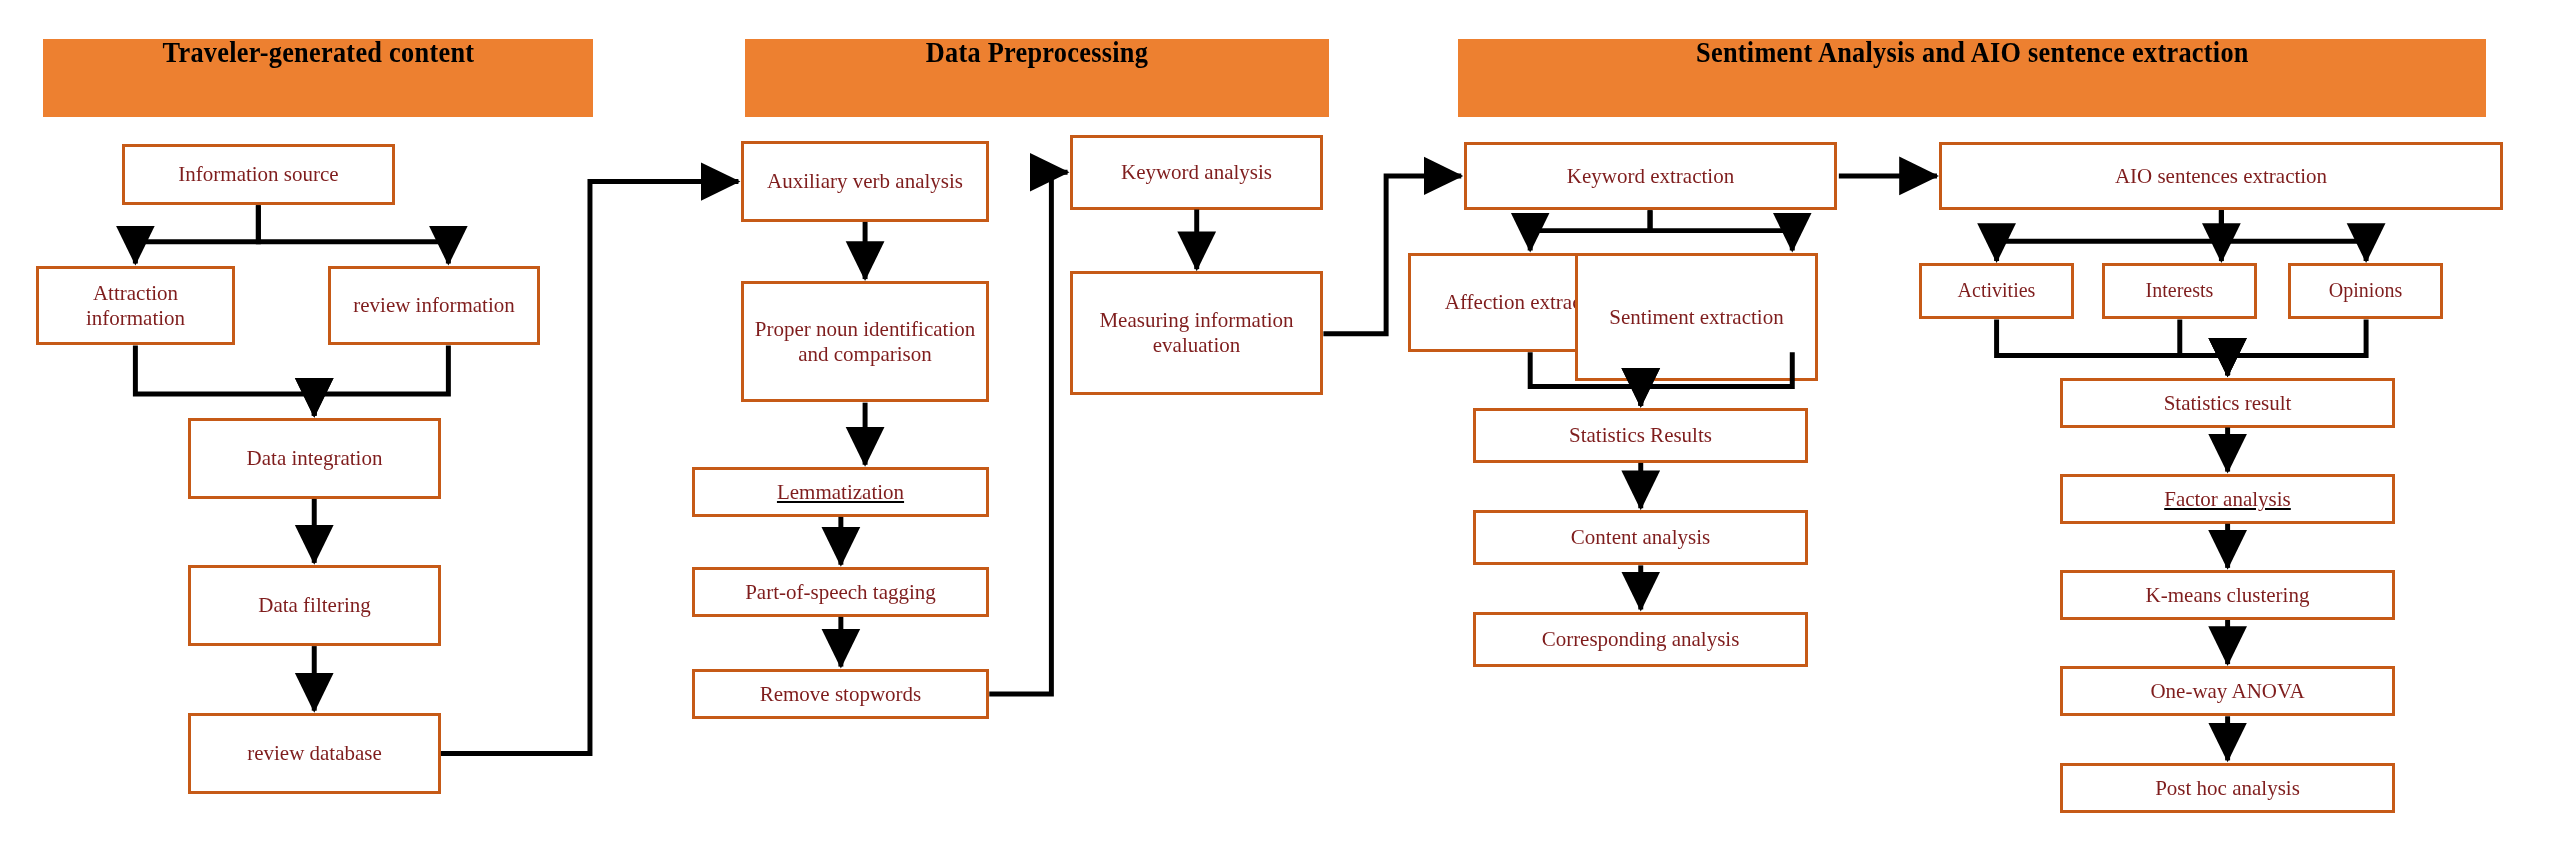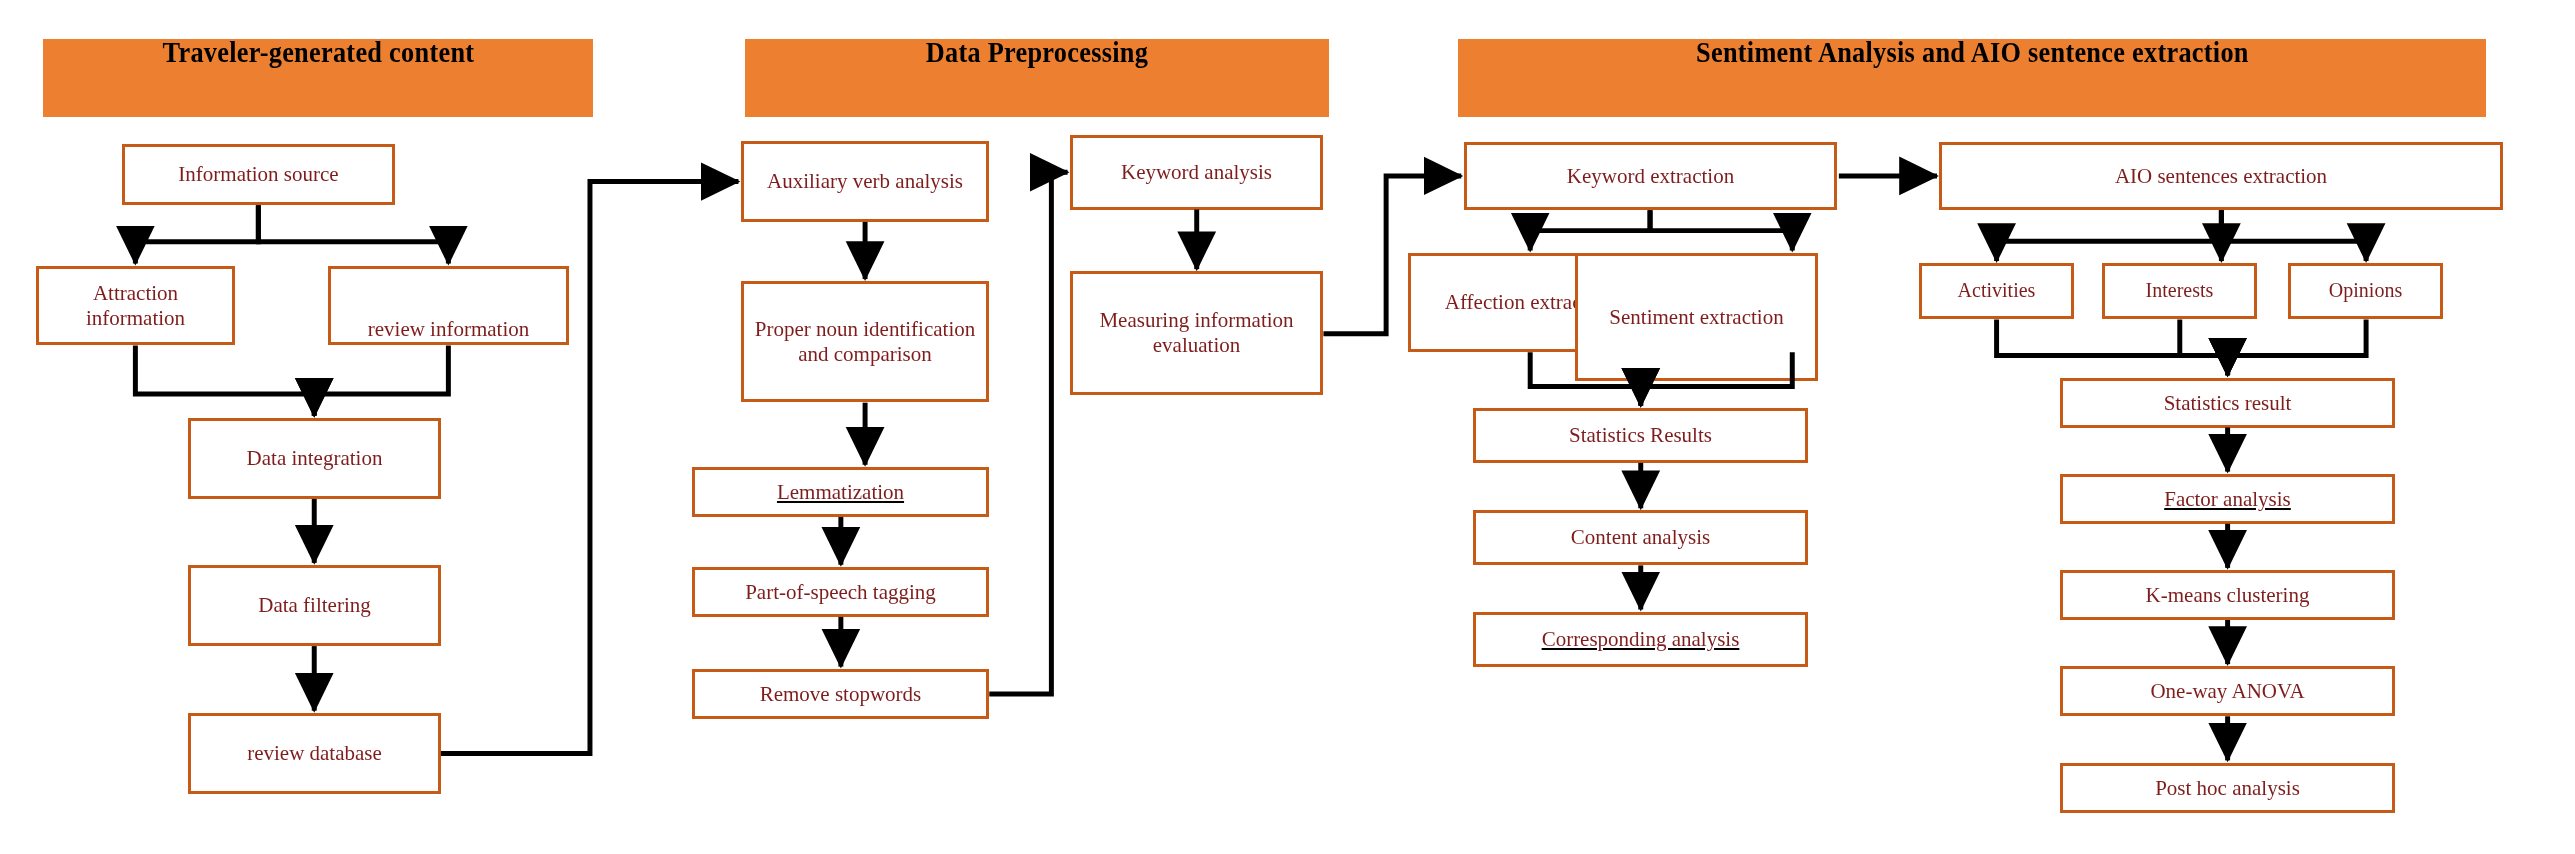--- a/index.html
+++ b/index.html
@@ -32,21 +32,21 @@
   </div>
 
   <div class="node" style="left:122px;top:144px;width:273px;height:61px;">
     <span>Information source</span>
   </div>
 
   <div class="node" style="left:36px;top:266px;width:199px;height:79px;">
     <span>Attraction information</span>
   </div>
 
-  <div class="node" style="left:328px;top:266px;width:241px;height:79px;align-items:flex-end;">
+  <div class="node" style="left:328px;top:266px;width:212px;height:79px;">
     <span>review information</span>
   </div>
 
   <div class="node" style="left:188px;top:418px;width:253px;height:81px;">
     <span>Data integration</span>
   </div>
 
   <div class="node" style="left:188px;top:565px;width:253px;height:81px;">
     <span>Data filtering</span>
   </div>
@@ -96,21 +96,21 @@
   </div>
 
   <div class="node" style="left:1473px;top:408px;width:335px;height:55px;">
     <span>Statistics Results</span>
   </div>
 
   <div class="node" style="left:1473px;top:510px;width:335px;height:55px;">
     <span>Content analysis</span>
   </div>
 
-  <div class="node" style="left:1473px;top:612px;width:335px;height:55px;text-decoration:underline;">
+  <div class="node" style="left:1473px;top:612px;width:335px;height:55px;">
     <span>Corresponding analysis</span>
   </div>
 
   <div class="node" style="left:1939px;top:142px;width:564px;height:68px;">
     <span>AIO sentences extraction</span>
   </div>
 
   <div class="node s" style="left:1919px;top:263px;width:155px;height:56px;">
     <span>Activities</span>
   </div>

